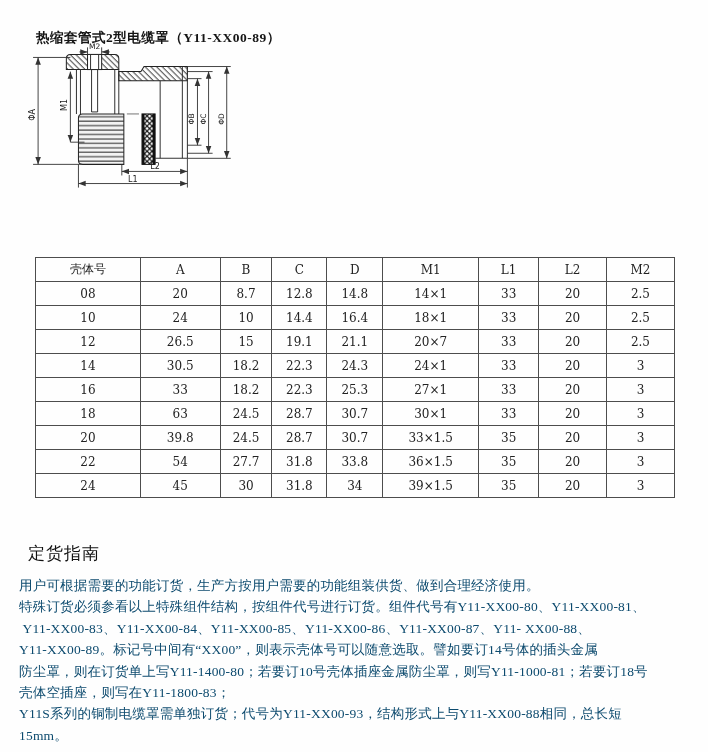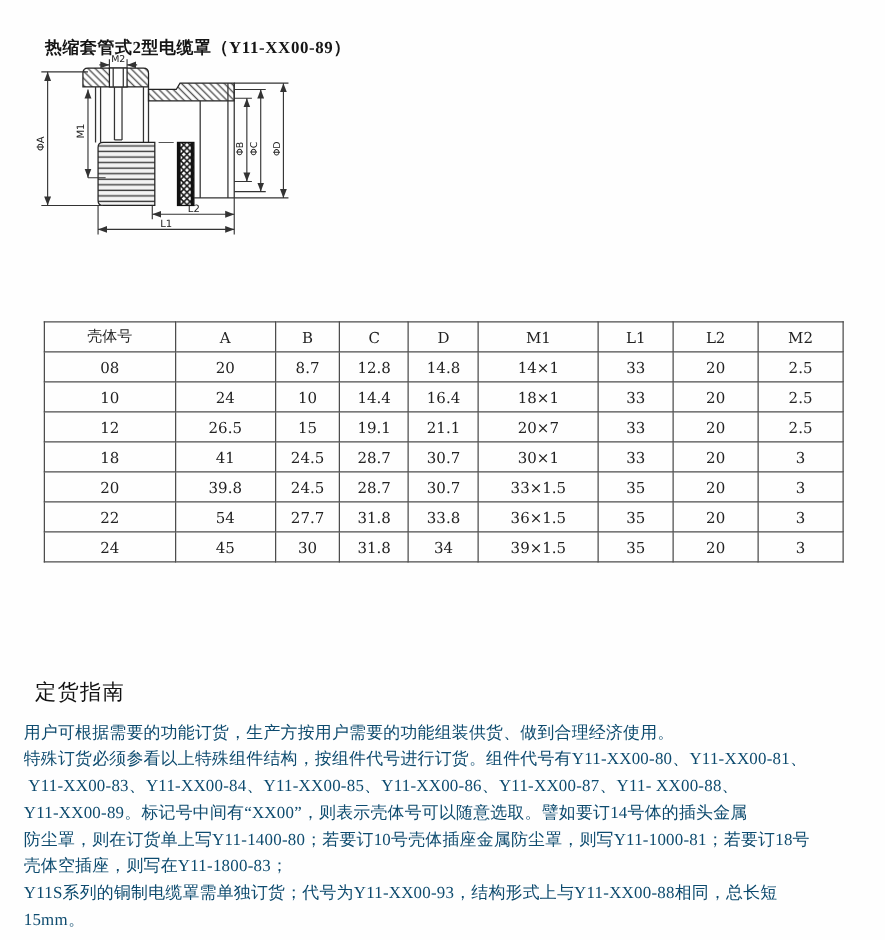--- a/index.html
+++ b/index.html
@@ -187,22 +187,44 @@
         <td>26.5</td>
         <td>15</td>
         <td>19.1</td>
         <td>21.1</td>
         <td>20×7</td>
         <td>33</td>
         <td>20</td>
         <td>2.5</td>
       </tr>
       <tr>
+        <td>14</td>
+        <td>30.5</td>
+        <td>18.2</td>
+        <td>22.3</td>
+        <td>24.3</td>
+        <td>24×1</td>
+        <td>33</td>
+        <td>20</td>
+        <td>3</td>
+      </tr>
+      <tr>
+        <td>16</td>
+        <td>33</td>
+        <td>18.2</td>
+        <td>22.3</td>
+        <td>25.3</td>
+        <td>27×1</td>
+        <td>33</td>
+        <td>20</td>
+        <td>3</td>
+      </tr>
+      <tr>
         <td>18</td>
-        <td>41</td>
+        <td>63</td>
         <td>24.5</td>
         <td>28.7</td>
         <td>30.7</td>
         <td>30×1</td>
         <td>33</td>
         <td>20</td>
         <td>3</td>
       </tr>
       <tr>
         <td>20</td>

